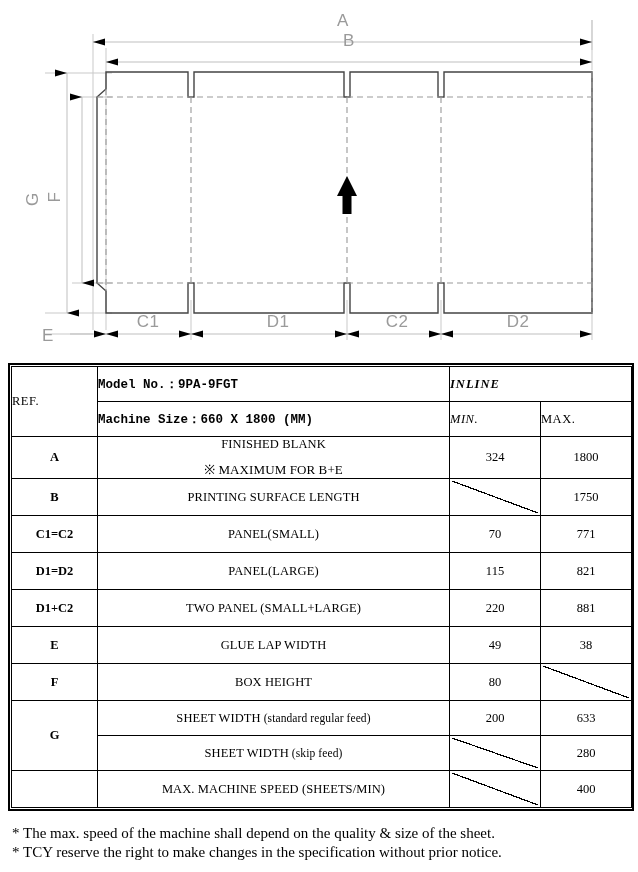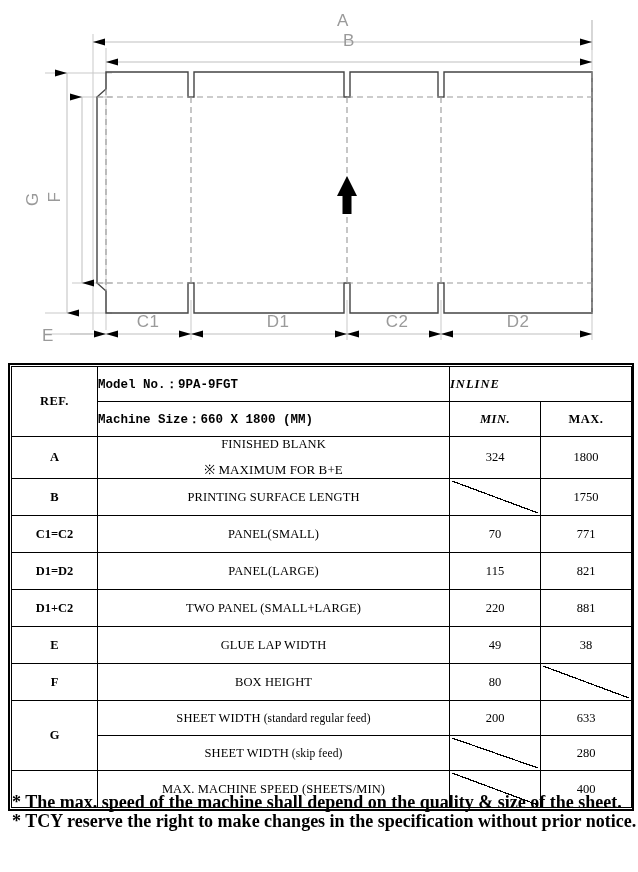--- a/index.html
+++ b/index.html
@@ -62,26 +62,26 @@
     border: 2px solid #000;
     padding: 1px;
     box-sizing: content-box;
   }
 
   .col-ref   { width: 86px; }
   .col-desc  { width: 352px; }
   .col-min   { width: 91px; }
   .col-max   { width: 91px; }
   .ref-cell      { text-align: center; font-weight: bold; font-size: 13px; }
-  .ref-head      { text-align: center; font-weight: bold; font-size: 13px; letter-spacing: .5px; }
+  .ref-head      { font-weight: normal; font-size: 13px; letter-spacing: .5px; }
   .desc-cell     { text-align: center; padding: 5px 0 5px 9px; font-size: 13px; letter-spacing: .1px; }
   .desc-head     { text-align: left; padding: 5px 0 5px 9px; font-size: 13px; font-weight: bold; font-family: Liberation Mono, monospace; }
   .num-cell      { text-align: center; font-size: 13px; }
   .inline-head   { text-align: left; font-weight: bold; font-style: italic; font-size: 14px; letter-spacing: 1px; }
-  .minmax-head   { text-align: center; font-weight: bold; font-size: 13.5px; letter-spacing: .5px; }
+  .minmax-head   { text-align: left; font-weight: normal; font-size: 13.5px; letter-spacing: .5px; }
   .minmax-head.italic { font-style: italic; }
   .small-paren   { font-size: 11.5px; }
   .markmark      { font-size: 13px; margin-top: 8px; }
 
   
   .slash {
     position: relative;
   }
   .slash::after {
     content: "";
@@ -98,25 +98,24 @@
     pointer-events: none;
   }
 
   .row-tall td { height: 36px; }
   .row-mid  td { height: 34px; }
 
   
   #footnotes {
     position: absolute;
     left: 12px;
-    top: 793px;
+    top: 824px;
     width: 610px;
-    font-size: 18px;
+    font-size: 15px;
     line-height: 19px;
-    font-weight: bold;
   }
   #footnotes div { white-space: nowrap; }
 </style>
 </head>
 <body>
 
 <div id="diagram-panel">
   <svg id="diagram-svg" viewBox="0 0 638 360">
     <defs>
       <marker id="arrL" markerWidth="12" markerHeight="8" refX="0" refY="4" orient="auto" markerUnits="userSpaceOnUse">

